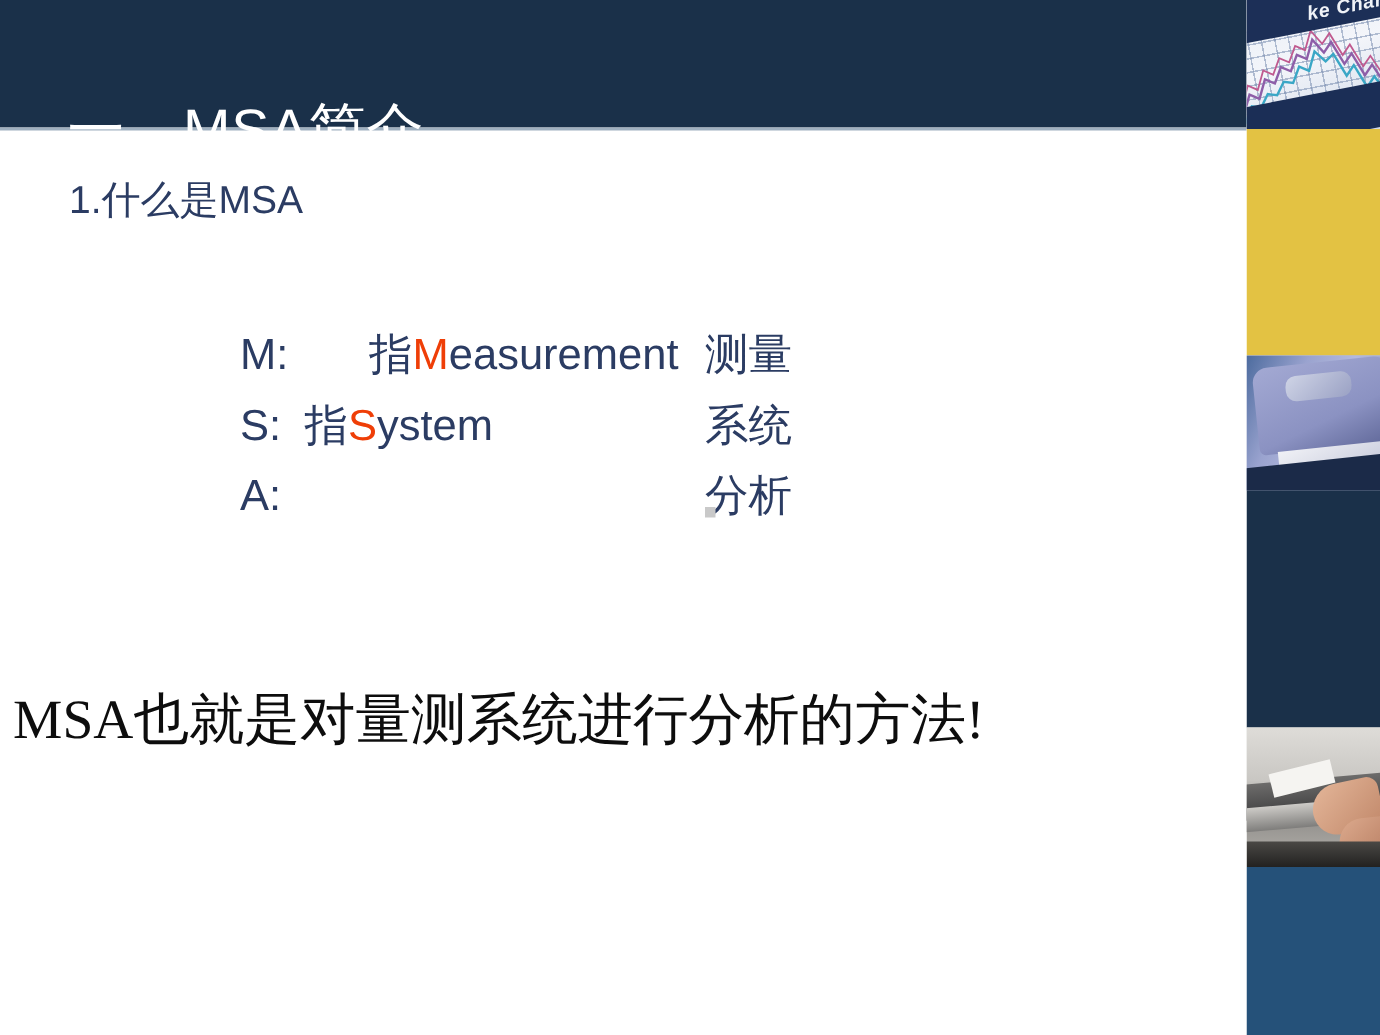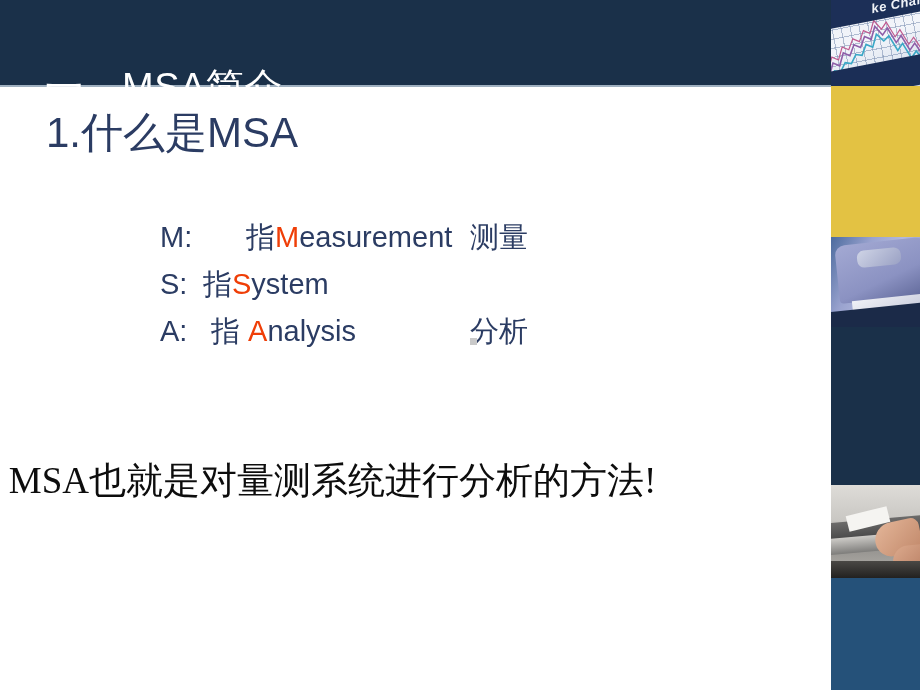--- a/index.html
+++ b/index.html
@@ -49,21 +49,21 @@
     letter-spacing: 0.5px;
     white-space: nowrap;
     margin-top: 44px;
   }
 
   
   .subheading {
     position: absolute;
     left: 46px;
     top: 111px;
-    font-size: 42px;
+    font-size: 26px;
     line-height: 44px;
     color: #2b3c63;
     font-weight: 400;
     white-space: nowrap;
   }
 
   .defs {
     position: absolute;
     left: 160px;
     top: 214px;
@@ -251,25 +251,25 @@
 
     <div class="def-row">
       <span class="def-abbr">M:</span>
       <span class="def-term t0"><span>指</span><span class="def-initial">M</span><span>easurement</span></span>
       <span class="def-cn c0">测量</span>
     </div>
 
     <div class="def-row">
       <span class="def-abbr">S:</span>
       <span class="def-term t1"><span>指</span><span class="def-initial">S</span><span>ystem</span></span>
+      <span class="def-cn c1">系统</span>
     </div>
 
     <div class="def-row">
       <span class="def-abbr">A:</span>
-      <span class="def-term t2"><span>指 </span><span class="def-initial">A</span><span>nalysis</span></span>
       <span class="def-cn c2">分析</span>
     </div>
 
   </div>
 
   <div class="stray-dot"></div>
 
   <div class="conclusion">MSA也就是对量测系统进行分析的方法!</div>
 
   <div class="sidebar">

